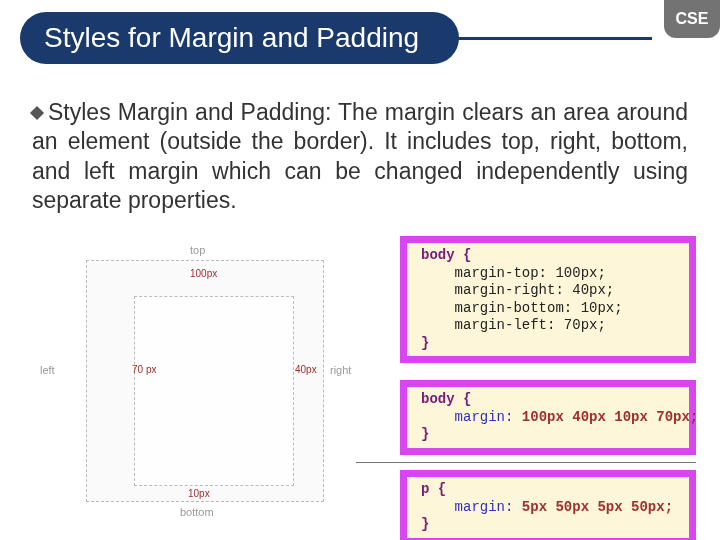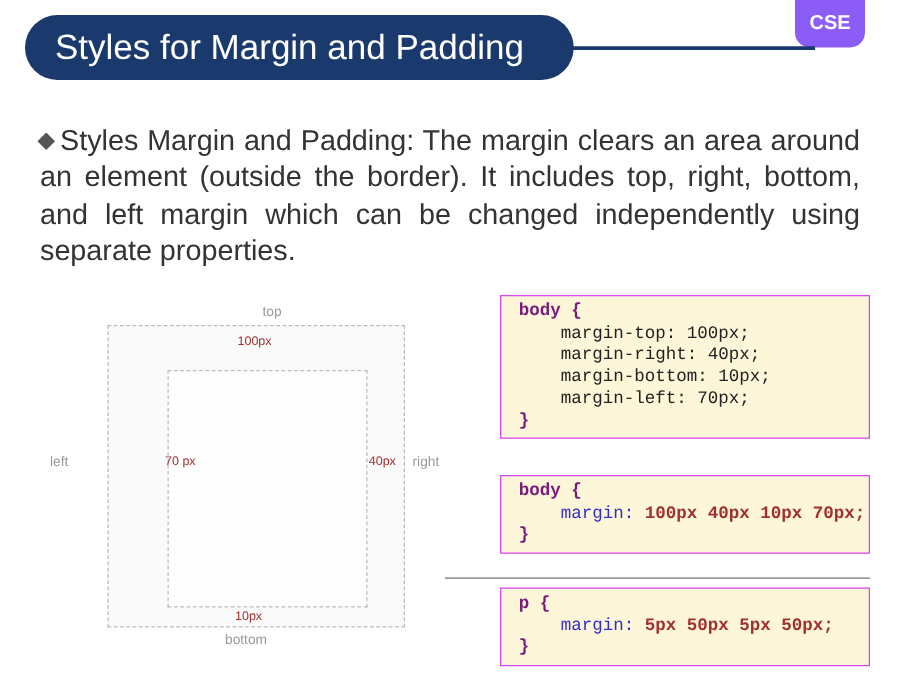--- a/index.html
+++ b/index.html
@@ -34,24 +34,24 @@
   }
   .title-line {
     height: 3px;
     background: #1a3a6e;
     flex: 1;
     margin-left: -10px;
   }
   .badge {
     position: absolute;
     top: 0;
-    right: 28px;
+    right: 0;
     width: 56px;
     height: 38px;
-    background: #8b5cf6;
+    background: #737373;
     color: #fff;
     font-size: 16px;
     font-weight: bold;
     display: flex;
     align-items: center;
     justify-content: center;
     border-bottom-left-radius: 12px;
     border-bottom-right-radius: 12px;
   }
   .body-text {
@@ -107,21 +107,21 @@
   .diag-val {
     position: absolute;
     font-size: 10px;
     color: #a03030;
     font-family: Arial, sans-serif;
   }
   .code-box {
     position: absolute;
     right: 24px;
     background: #fdf6d8;
-    border: 1px solid #d946ef;
+    border: 7px solid #d946ef;
     font-family: "Courier New", monospace;
     font-size: 14px;
     padding: 4px 10px 4px 14px;
     white-space: pre;
     color: #222;
     line-height: 1.25;
   }
   .code-box .kw { color: #7a1a7a; font-weight: bold; }
   .code-box .prop { color: #3030c0; }
   .code-box .val-num { color: #a03030; font-weight: bold; }
@@ -139,21 +139,21 @@
 <div class="title-bar">
   <div class="title-pill">Styles for Margin and Padding</div>
   <div class="title-line"></div>
 </div>
 
 <div class="body-text">
   <span class="bullet-icon"></span><span>Styles Margin and Padding:</span><span> The margin clears an area around an element (outside the border). It includes top, right, bottom, and left margin which can be changed independently using separate properties.</span>
 </div>
 
 <div class="diagram">
-  <span class="diag-lbl" style="left:160px;top:0;margin-left:20px;">top</span>
+  <span class="diag-lbl" style="left:160px;top:0;">top</span>
   <span class="diag-lbl" style="left:10px;top:120px;text-align:right;">left</span>
   <span class="diag-lbl" style="left:300px;top:120px;">right</span>
   <span class="diag-lbl" style="left:150px;top:262px;">bottom</span>
   <div class="diag-outer"></div>
   <div class="diag-inner"></div>
   <span class="diag-val" style="left:160px;top:24px;">100px</span>
   <span class="diag-val" style="left:70px;top:120px;margin-left:32px;">70 px</span>
   <span class="diag-val" style="left:265px;top:120px;">40px</span>
   <span class="diag-val" style="left:158px;top:244px;">10px</span>
 </div>

